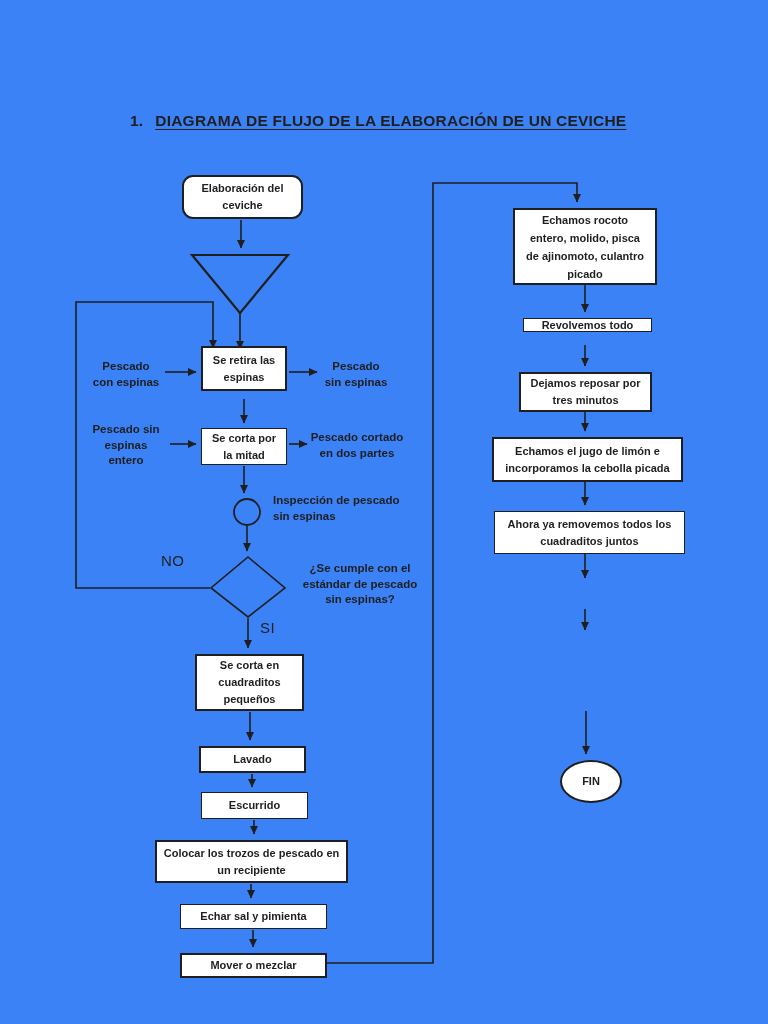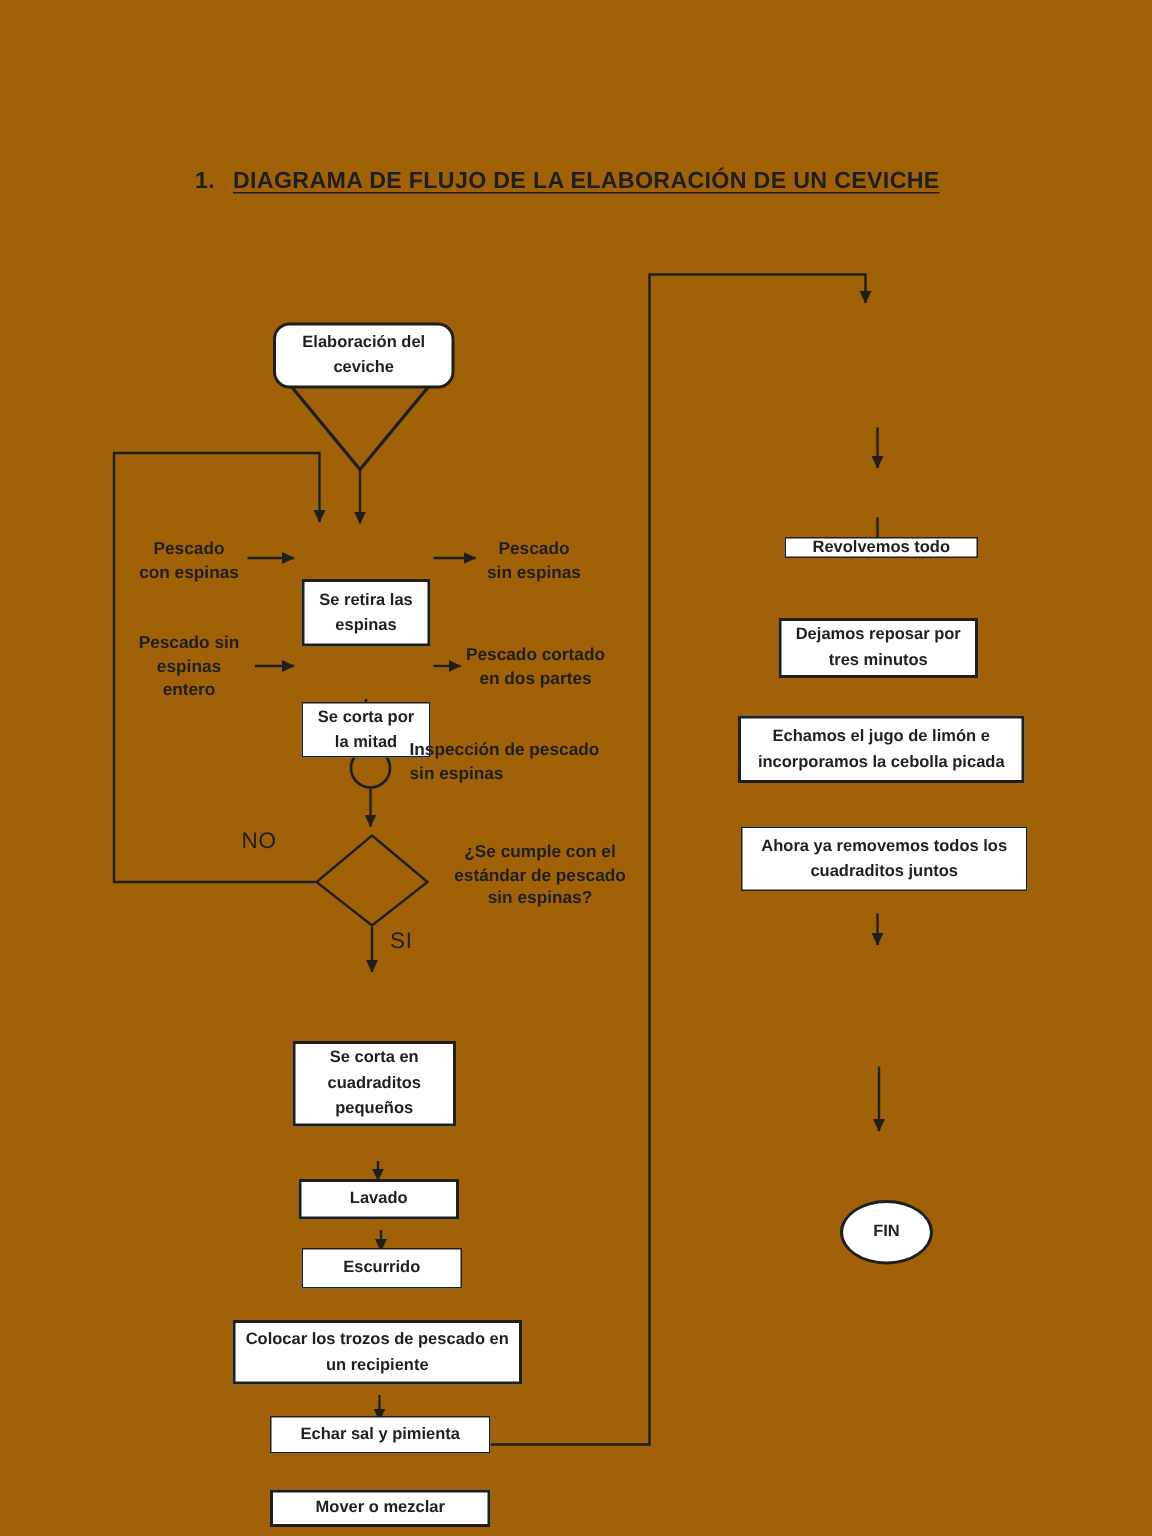--- a/index.html
+++ b/index.html
@@ -1,20 +1,20 @@
 <!DOCTYPE html>
 <html><head>
 <meta charset="utf-8">
 <style>
   html, body { margin: 0; padding: 0; background: #ffffff; }
   .page {
     position: relative;
     width: 768px;
     height: 1024px;
-    background: #a16207;
+    background: #3b82f6;
     font-family: "Liberation Sans", sans-serif;
     color: #1f1f1f;
     overflow: hidden;
     text-decoration: underline;
   }
   .title-row {
     position: absolute;
     left: 130px;
     top: 112px;
     font-size: 15.5px;
@@ -32,21 +32,20 @@
     background: #ffffff;
     display: flex;
     align-items: center;
     justify-content: center;
     text-align: center;
     white-space: pre-line;
     font-size: 11px;
     font-weight: bold;
     line-height: 17px;
     padding: 1px 2px;
-    margin-top: 40px;
   }
   .box.thin { border-width: 1.5px; }
   .box.rounded { border-radius: 11px; }
   .box.ellipse { border-radius: 50%; }
   .lbl {
     position: absolute;
     font-size: 11.5px;
     font-weight: bold;
     line-height: 15.5px;
     white-space: pre-line;
@@ -125,20 +124,24 @@
 
   <div class="box thin" style="left:201px;top:792px;width:107px;height:27px">Escurrido</div>
 
   <div class="box" style="left:155px;top:840px;width:193px;height:43px">Colocar los trozos de pescado en
 un recipiente</div>
 
   <div class="box" style="left:180px;top:953px;width:147px;height:25px">Mover o mezclar</div>
 
   <div class="box thin" style="left:180px;top:904px;width:147px;height:25px">Echar sal y pimienta</div>
 
+  <div class="box" style="left:513px;top:208px;width:144px;height:77px;line-height:18px">Echamos rocoto
+entero, molido, pisca
+de ajinomoto, culantro
+picado</div>
 
   <div class="box thin" style="left:523px;top:318px;width:129px;height:14px">Revolvemos todo</div>
 
   <div class="box" style="left:519px;top:372px;width:133px;height:40px">Dejamos reposar por
 tres minutos</div>
 
   <div class="box" style="left:492px;top:437px;width:191px;height:45px">Echamos el jugo de limón e
 incorporamos la cebolla picada</div>
 
   <div class="box thin" style="left:494px;top:511px;width:191px;height:43px">Ahora ya removemos todos los

